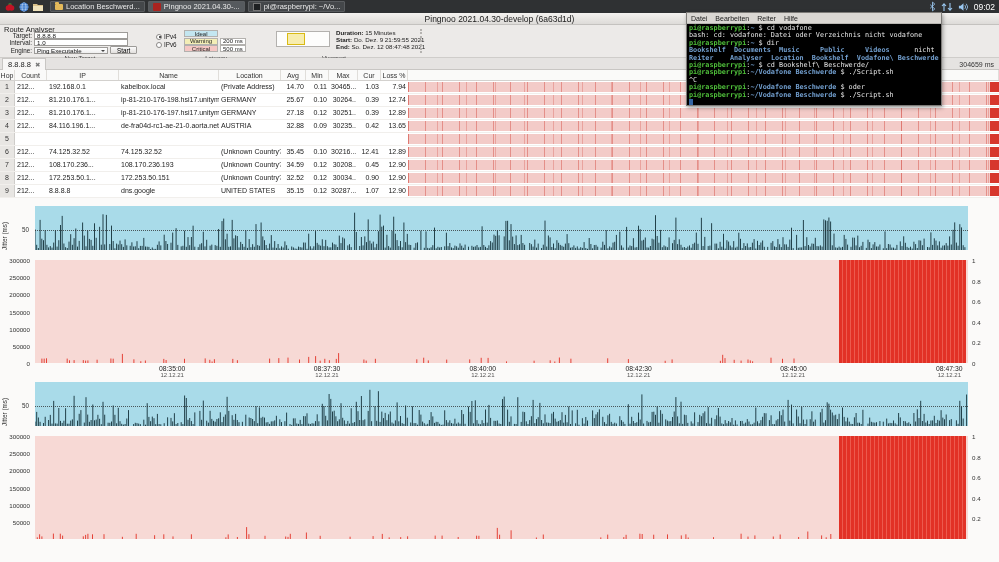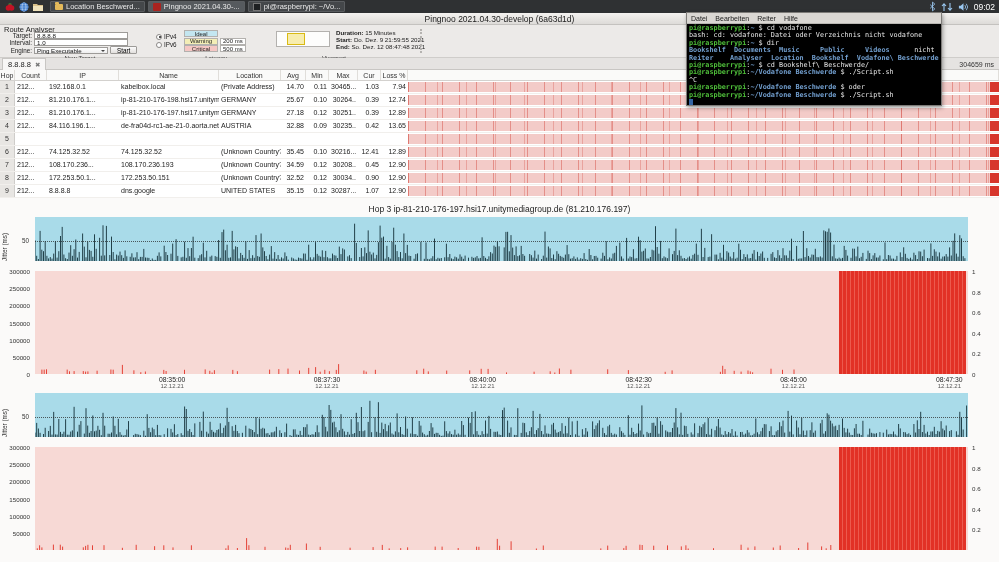--- a/index.html
+++ b/index.html
@@ -379,21 +379,20 @@
         <span class="td c8 num">1.07</span>
         <span class="td c9 num">12.90</span>
         <span class="td barcell">
           <span class="hopbar"></span>
         </span>
       </div>
     </div>
 
   <div id="charts">
       <div class="cg">
-        <div class="cg-title">Hop 3 ip-81-210-176-197.hsi17.unitymediagroup.de (81.210.176.197)</div>
         <div class="jwrap">
           <div class="ylab">Jitter (ms)</div>
           <div class="ytk">50</div>
           <div class="plot jplot" style="background: rgb(169, 219, 233);">
             <svg viewBox="0 0 933 44" preserveAspectRatio="none">
               <path d="M0.0 44V23.3M1.7 44V38.8M3.4 44V42.0M5.1 44V13.9M6.8 44V32.7M8.5 44V34.2M10.2 44V24.3M11.9 44V38.8M13.6 44V41.4M15.3 44V40.1M17.0 44V41.6M18.7 44V36.6M20.4 44V24.3M22.1 44V40.6M23.8 44V34.2M25.5 44V19.0M27.2 44V9.9M28.9 44V37.5M30.6 44V41.2M32.3 44V42.0M34.0 44V35.6M35.7 44V28.2M37.4 44V38.8M39.1 44V32.2M40.8 44V22.5M42.5 44V40.6M44.2 44V34.9M47.6 44V16.5M49.3 44V29.6M51.0 44V40.3M52.7 44V24.5M54.4 44V32.9M56.1 44V33.9M57.8 44V39.8M59.5 44V17.3M61.2 44V31.8M64.6 44V20.8M66.3 44V38.7M68.0 44V8.3M69.7 44V38.4M71.4 44V8.9M74.8 44V38.0M76.5 44V19.6M78.2 44V35.0M79.9 44V42.3M81.6 44V37.6M83.3 44V38.5M85.0 44V34.6M86.7 44V38.2M88.4 44V40.9M90.1 44V33.4M91.8 44V39.3M95.2 44V39.8M96.9 44V36.3M98.6 44V40.5M100.3 44V40.3M102.0 44V35.2M103.7 44V42.2M105.4 44V39.9M107.1 44V39.9M108.8 44V31.9M110.5 44V40.5M112.2 44V40.7M113.9 44V40.9M115.6 44V43.0M117.3 44V41.5M119.0 44V42.9M120.7 44V42.9M122.4 44V38.8M124.1 44V35.4M125.8 44V39.4M129.2 44V28.7M130.9 44V35.0M132.6 44V38.0M136.0 44V36.7M137.7 44V26.6M141.1 44V22.2M142.8 44V38.9M146.2 44V40.4M147.9 44V39.8M149.6 44V24.7M151.3 44V40.8M153.0 44V31.1M154.7 44V39.2M156.4 44V31.0M158.1 44V19.7M159.8 44V40.7M163.2 44V41.1M164.9 44V38.3M166.6 44V37.2M168.3 44V25.7M170.0 44V40.4M171.7 44V33.8M175.1 44V39.7M176.8 44V38.6M180.2 44V39.1M181.9 44V39.8M183.6 44V23.0M185.3 44V40.8M187.0 44V15.1M188.7 44V12.6M190.4 44V33.3M192.1 44V27.7M193.8 44V40.8M195.5 44V40.4M197.2 44V13.9M198.9 44V32.4M200.6 44V29.3M202.3 44V30.0M204.0 44V41.4M205.7 44V35.9M207.4 44V38.0M209.1 44V40.8M210.8 44V24.4M212.5 44V41.9M214.2 44V33.1M215.9 44V41.2M217.6 44V38.2M219.3 44V40.8M221.0 44V18.1M222.7 44V39.1M224.4 44V39.8M226.1 44V16.5M227.8 44V30.4M229.5 44V34.2M231.2 44V39.0M232.9 44V42.3M234.6 44V37.6M236.3 44V29.1M238.0 44V41.6M239.7 44V35.1M241.4 44V41.9M243.1 44V38.0M244.8 44V42.3M246.5 44V40.4M248.2 44V41.5M249.9 44V35.4M251.6 44V39.2M253.3 44V42.7M256.7 44V40.5M258.4 44V41.4M260.1 44V42.5M261.8 44V42.8M263.5 44V40.6M265.2 44V41.1M266.9 44V41.5M268.6 44V36.5M270.3 44V36.6M272.0 44V42.8M273.7 44V27.7M275.4 44V40.3M277.1 44V42.5M278.8 44V40.3M280.5 44V25.1M282.2 44V36.9M283.9 44V38.7M285.6 44V39.7M287.3 44V33.3M289.0 44V40.2M290.7 44V33.9M292.4 44V40.2M294.1 44V41.4M295.8 44V41.3M297.5 44V36.6M299.2 44V38.2M300.9 44V38.6M302.6 44V41.0M304.3 44V29.6M306.0 44V37.1M307.7 44V31.4M309.4 44V32.5M312.8 44V39.4M314.5 44V38.2M316.2 44V41.1M319.6 44V6.7M321.3 44V26.0M324.7 44V40.0M326.4 44V31.0M328.1 44V39.4M329.8 44V30.4M331.5 44V36.1M333.2 44V13.4M334.9 44V34.7M336.6 44V37.5M338.3 44V35.6M340.0 44V41.4M341.7 44V37.9M343.4 44V25.2M345.1 44V8.6M346.8 44V20.7M348.5 44V19.6M350.2 44V41.6M351.9 44V28.8M353.6 44V40.1M355.3 44V41.6M357.0 44V24.9M358.7 44V10.7M360.4 44V27.7M362.1 44V34.1M363.8 44V40.1M365.5 44V35.0M367.2 44V41.3M368.9 44V16.5M370.6 44V36.1M372.3 44V27.9M374.0 44V38.7M375.7 44V39.0M379.1 44V41.7M380.8 44V37.1M382.5 44V36.4M385.9 44V24.7M389.3 44V41.8M391.0 44V25.4M392.7 44V41.9M394.4 44V42.3M396.1 44V41.3M397.8 44V39.2M399.5 44V21.6M401.2 44V42.3M402.9 44V40.8M404.6 44V41.5M406.3 44V41.0M409.7 44V40.3M411.4 44V26.7M413.1 44V40.2M414.8 44V37.0M416.5 44V41.4M418.2 44V42.1M419.9 44V39.6M421.6 44V40.3M423.3 44V41.7M425.0 44V37.4M426.7 44V39.7M428.4 44V41.8M430.1 44V38.6M433.5 44V40.7M436.9 44V39.8M438.6 44V40.9M440.3 44V40.4M442.0 44V39.0M443.7 44V41.4M445.4 44V40.9M447.1 44V20.3M448.8 44V39.0M450.5 44V40.8M452.2 44V42.0M453.9 44V39.3M455.6 44V35.1M457.3 44V36.5M459.0 44V28.6M460.7 44V29.8M462.4 44V24.4M464.1 44V29.3M469.2 44V30.4M470.9 44V14.9M472.6 44V14.8M474.3 44V34.3M476.0 44V18.1M477.7 44V30.6M479.4 44V38.1M481.1 44V29.4M482.8 44V39.1M484.5 44V38.3M486.2 44V28.9M487.9 44V37.0M489.6 44V38.8M494.7 44V37.0M496.4 44V38.2M498.1 44V40.6M499.8 44V33.6M501.5 44V41.6M503.2 44V37.6M506.6 44V42.0M508.3 44V38.7M510.0 44V14.6M511.7 44V40.6M513.4 44V29.5M515.1 44V31.4M516.8 44V41.0M518.5 44V37.5M520.2 44V42.2M521.9 44V34.2M523.6 44V36.8M525.3 44V38.9M527.0 44V39.8M528.7 44V40.8M530.4 44V37.6M532.1 44V28.1M533.8 44V37.2M535.5 44V41.7M537.2 44V41.2M538.9 44V39.4M540.6 44V41.9M542.3 44V40.4M544.0 44V42.6M545.7 44V41.2M547.4 44V41.9M549.1 44V36.1M550.8 44V42.0M552.5 44V42.8M554.2 44V32.0M555.9 44V38.0M557.6 44V42.3M559.3 44V39.0M561.0 44V38.9M562.7 44V40.7M566.1 44V41.6M567.8 44V35.7M569.5 44V38.9M571.2 44V24.2M572.9 44V42.3M574.6 44V40.4M576.3 44V41.5M578.0 44V36.6M579.7 44V35.8M581.4 44V28.9M584.8 44V25.6M586.5 44V39.4M588.2 44V41.6M591.6 44V20.9M593.3 44V41.5M595.0 44V39.5M596.7 44V40.1M598.4 44V32.2M600.1 44V41.5M601.8 44V41.1M603.5 44V19.7M605.2 44V23.2M606.9 44V34.6M608.6 44V33.8M610.3 44V31.5M612.0 44V41.4M613.7 44V41.6M615.4 44V40.0M617.1 44V32.7M618.8 44V33.4M620.5 44V9.2M622.2 44V30.0M623.9 44V36.7M625.6 44V23.9M627.3 44V41.2M629.0 44V39.4M630.7 44V40.4M632.4 44V41.2M634.1 44V31.4M637.5 44V37.2M639.2 44V33.9M640.9 44V11.6M642.6 44V38.1M644.3 44V33.3M646.0 44V38.8M647.7 44V41.5M649.4 44V41.0M651.1 44V42.0M652.8 44V40.6M654.5 44V39.4M656.2 44V41.7M657.9 44V37.9M659.6 44V36.7M661.3 44V26.6M663.0 44V37.8M666.4 44V11.8M668.1 44V40.0M669.8 44V30.9M673.2 44V40.1M674.9 44V39.6M676.6 44V17.2M680.0 44V37.6M681.7 44V37.6M683.4 44V42.3M685.1 44V35.8M686.8 44V40.7M688.5 44V27.8M690.2 44V42.5M691.9 44V34.2M693.6 44V35.6M695.3 44V39.6M697.0 44V41.3M698.7 44V35.1M700.4 44V41.7M702.1 44V40.7M703.8 44V26.7M705.5 44V32.8M707.2 44V42.1M708.9 44V37.1M710.6 44V40.0M712.3 44V37.4M714.0 44V41.4M715.7 44V41.0M717.4 44V36.7M719.1 44V33.1M720.8 44V42.5M722.5 44V34.8M724.2 44V39.0M725.9 44V36.5M727.6 44V34.5M729.3 44V40.8M732.7 44V40.9M736.1 44V36.8M737.8 44V35.1M739.5 44V40.4M741.2 44V41.0M742.9 44V33.1M744.6 44V38.3M746.3 44V41.1M748.0 44V31.2M749.7 44V38.3M751.4 44V38.4M753.1 44V40.9M754.8 44V33.6M756.5 44V21.7M758.2 44V42.1M761.6 44V28.9M763.3 44V41.8M765.0 44V41.4M766.7 44V41.4M768.4 44V14.0M770.1 44V40.1M771.8 44V31.2M773.5 44V39.0M775.2 44V40.5M776.9 44V37.5M778.6 44V37.8M780.3 44V31.8M782.0 44V40.1M783.7 44V40.3M785.4 44V39.4M787.1 44V40.6M788.8 44V13.4M790.5 44V14.3M792.2 44V14.8M793.9 44V11.5M795.6 44V15.5M797.3 44V39.3M799.0 44V27.6M800.7 44V41.4M802.4 44V41.8M804.1 44V40.6M805.8 44V41.6M807.5 44V40.9M809.2 44V28.9M810.9 44V32.9M812.6 44V38.6M816.0 44V40.8M817.7 44V31.6M819.4 44V31.7M821.1 44V39.4M822.8 44V29.6M824.5 44V41.2M826.2 44V39.8M827.9 44V35.9M831.3 44V41.9M833.0 44V33.7M834.7 44V36.1M836.4 44V42.1M838.1 44V38.4M839.8 44V36.1M841.5 44V40.5M843.2 44V40.5M844.9 44V38.5M848.3 44V42.3M850.0 44V25.4M851.7 44V42.2M853.4 44V38.0M855.1 44V38.5M856.8 44V41.6M858.5 44V41.6M860.2 44V42.6M861.9 44V38.9M865.3 44V35.4M867.0 44V40.1M868.7 44V30.3M870.4 44V36.8M872.1 44V40.9M873.8 44V41.9M875.5 44V40.7M877.2 44V42.5M878.9 44V35.7M880.6 44V38.1M882.3 44V42.0M884.0 44V34.3M885.7 44V34.6M887.4 44V39.2M889.1 44V32.6M892.5 44V41.0M894.2 44V41.3M895.9 44V26.4M897.6 44V38.9M899.3 44V32.3M901.0 44V34.6M902.7 44V39.4M904.4 44V35.4M906.1 44V41.7M907.8 44V39.6M909.5 44V39.3M911.2 44V37.1M912.9 44V39.6M914.6 44V30.4M916.3 44V38.5M918.0 44V23.8M919.7 44V16.4M921.4 44V36.6M923.1 44V39.7M924.8 44V18.2M926.5 44V21.4M928.2 44V39.2M929.9 44V41.2" stroke="#122f38" stroke-width="0.9" fill="none"></path>
             </svg>
             <div class="thresh"></div>
           </div>
         </div>

